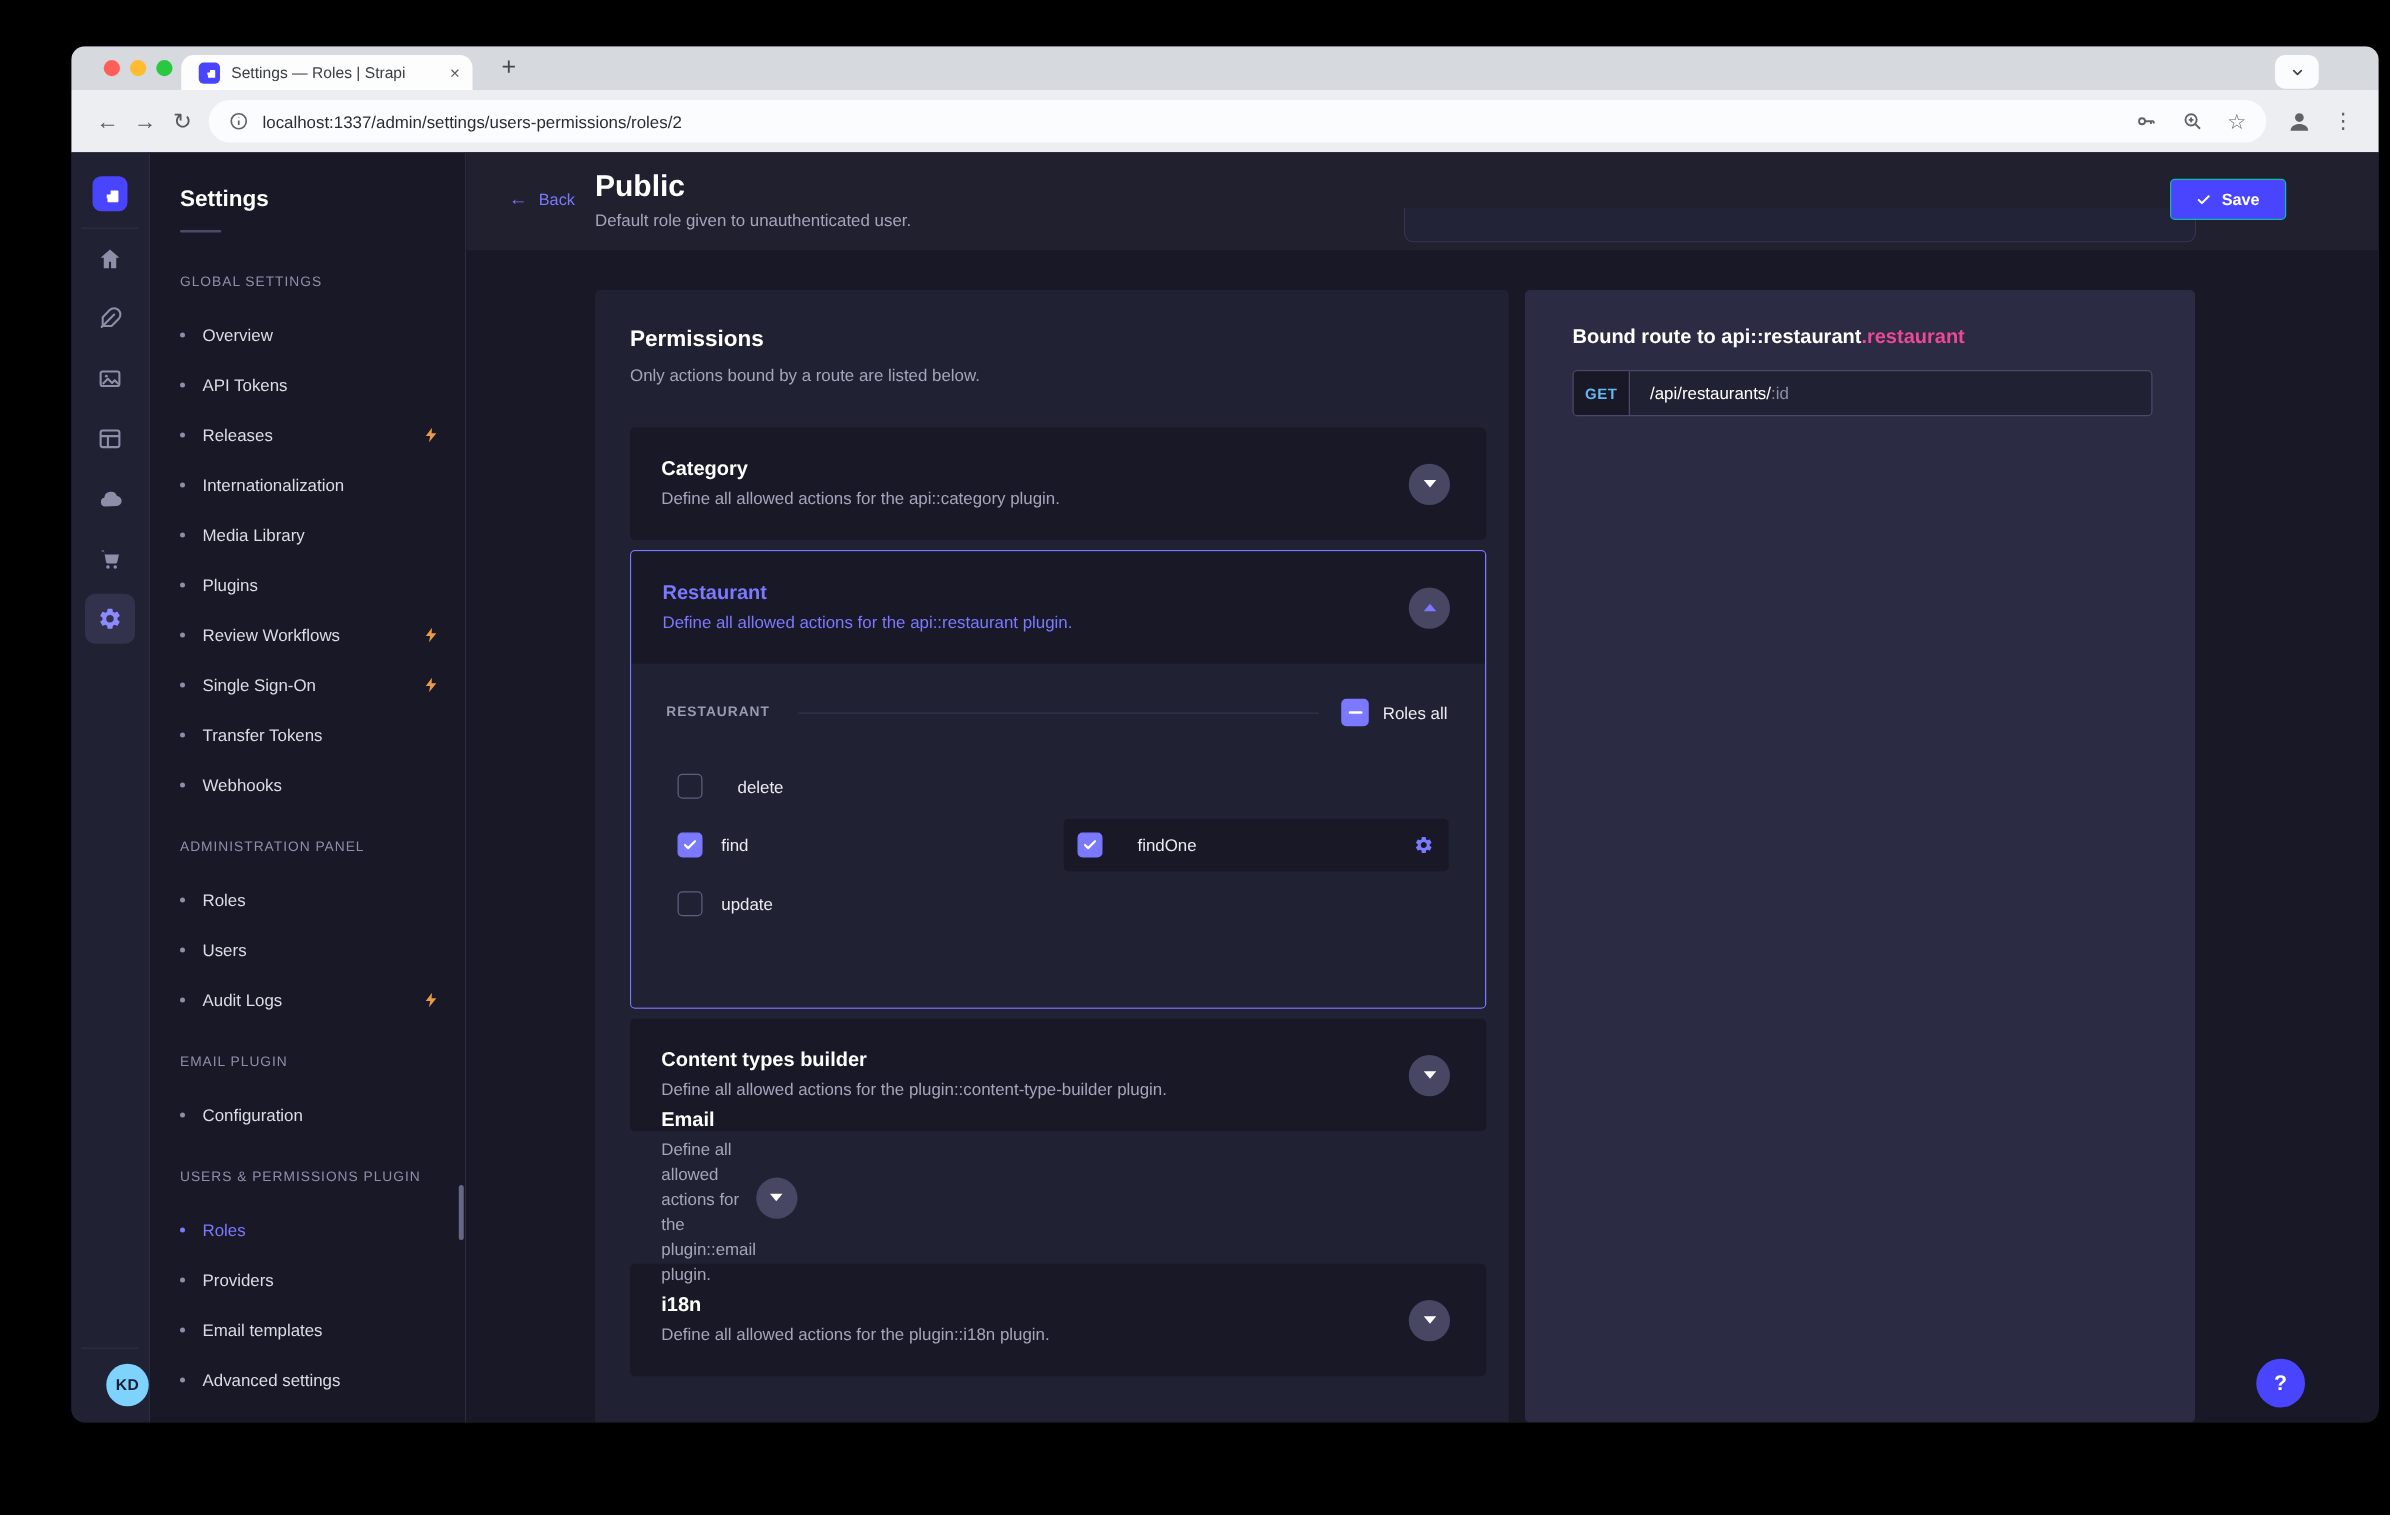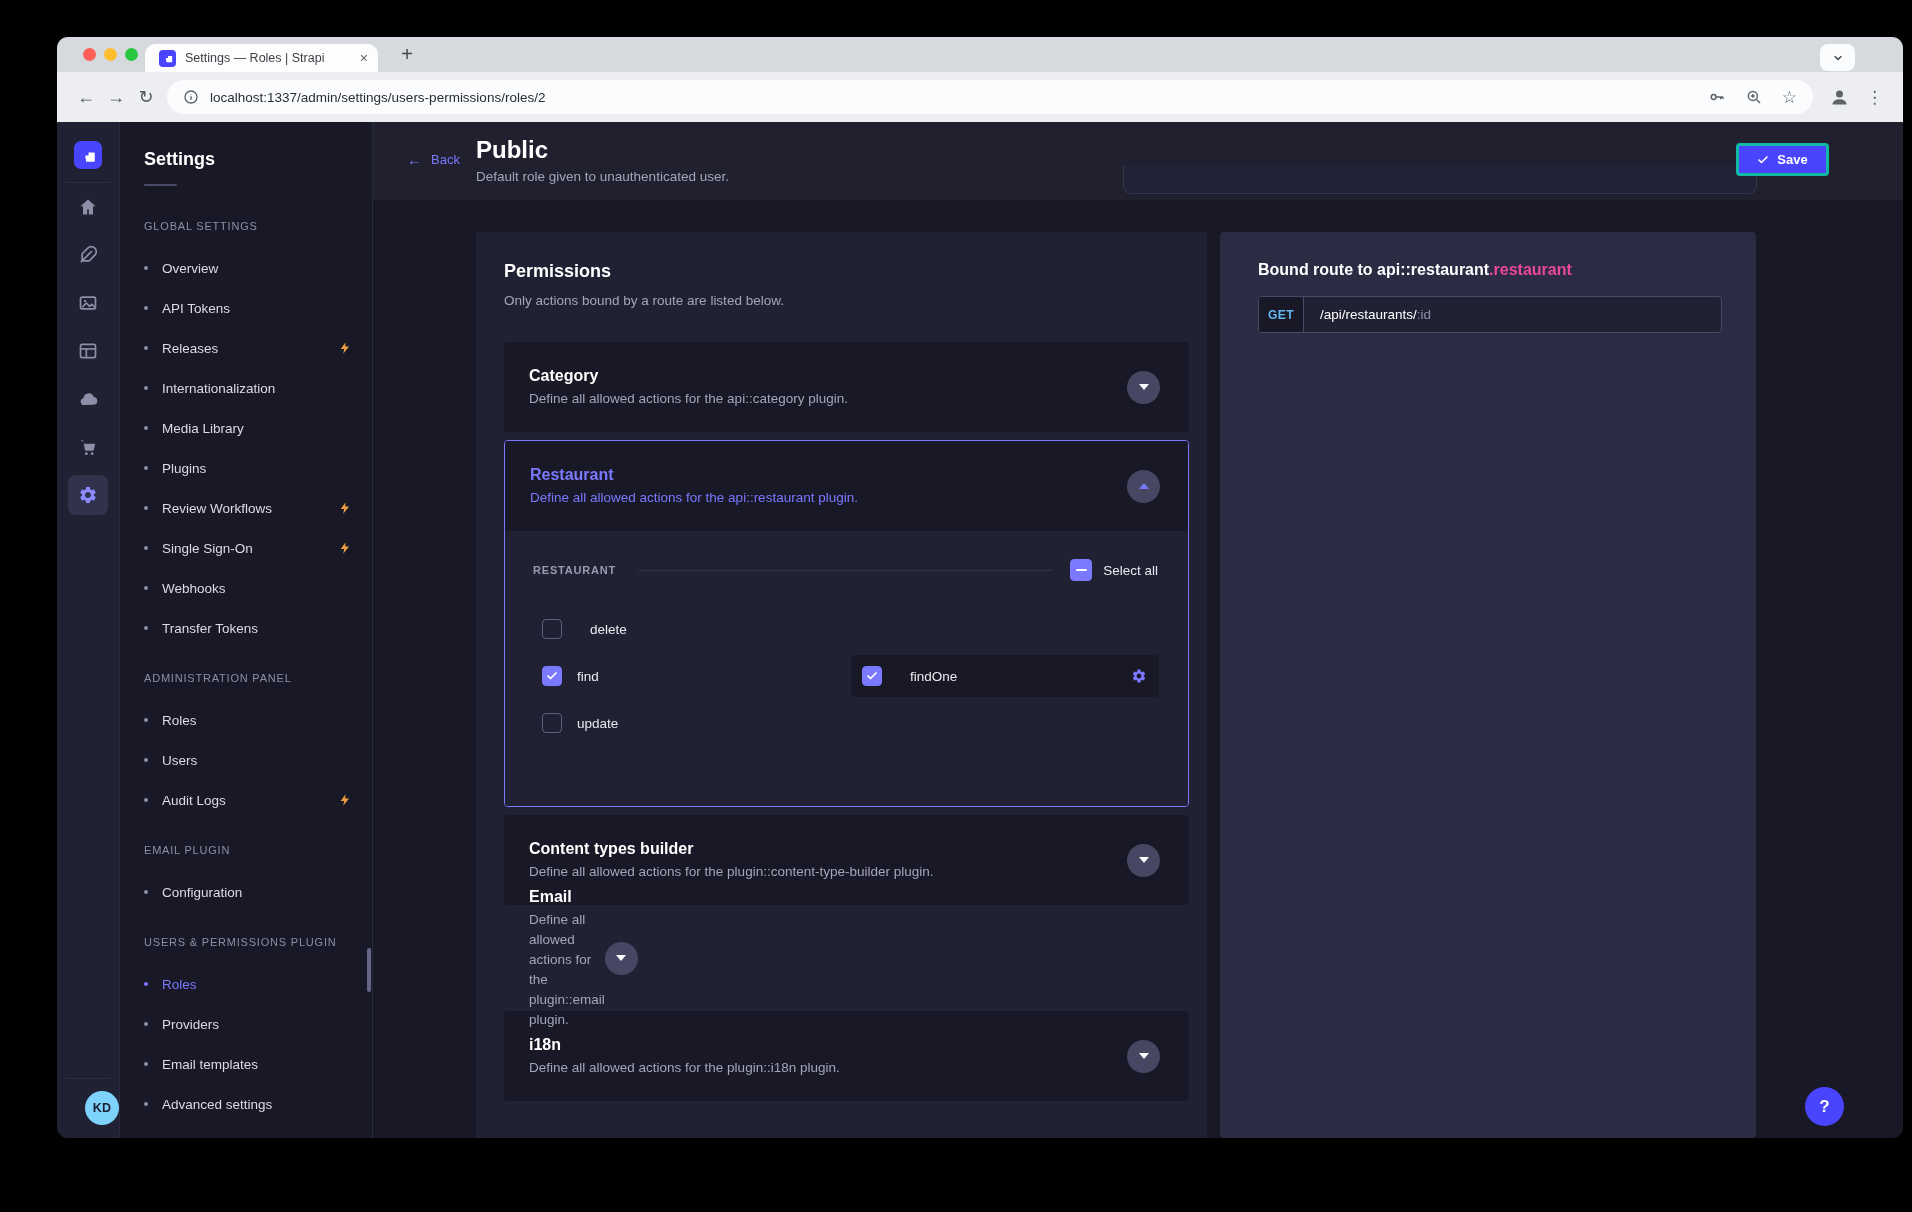--- a/index.html
+++ b/index.html
@@ -79,21 +79,21 @@
   .main-header { position:absolute; left:0; top:0; right:0; height:78px; background:#20202f; }
   .card-sliver { position:absolute; left:750px; top:44px; width:634px; height:28px;
     background:#232337; border:1px solid #34344f; border-top:none; border-radius:0 0 8px 8px; }
   .back-link { position:absolute; left:34px; top:147px; display:flex; align-items:center; gap:9px;
     color:#7b79ff; font-size:13px; cursor:pointer; }
   .back-arrow { font-size:15px; line-height:1; }
   .page-head { position:absolute; left:103px; top:14px; }
   .page-title { font-size:24px; font-weight:700; color:#fff; line-height:28px; }
   .page-subtitle { font-size:13.5px; color:#a5a5ba; margin-top:4px; line-height:18px; }
   .save-btn { position:absolute; left:1363px; top:21px; width:93px; height:33px; background:#4945ff;
-    border:3px solid #14b8a6; border-radius:4px; color:#fff; font-size:13px; font-weight:600;
+    border:1px solid #14b8a6; border-radius:4px; color:#fff; font-size:13px; font-weight:600;
     display:flex; align-items:center; justify-content:center; gap:8px; cursor:pointer; }
   .back-link { top:auto; top:0; margin-top:30px; } 
 
   .content { position:absolute; left:0; right:0; top:78px; bottom:0; }
 
   
   .panel-left { position:absolute; left:103px; top:32px; width:731px; height:906px;
     background:#212134; border-radius:4px 4px 0 0; padding:28px 18px 0 28px; }
   .panel-title { font-size:18px; font-weight:600; color:#fff; line-height:22px; }
   .panel-subtitle { font-size:13.5px; color:#a5a5ba; margin-top:10px; line-height:18px; }
@@ -322,25 +322,25 @@
         </div>
       <div class="nav-item">
           <span class="bullet"></span>
           <span class="nav-label">Single Sign-On</span>
         <svg class="bolt" width="14" height="14" viewBox="0 0 24 24" fill="#ec9b44">
             <path d="M13 2 4.5 13.5h6L9 22l10-12.5h-6.5z"></path>
           </svg>
         </div>
       <div class="nav-item">
           <span class="bullet"></span>
+          <span class="nav-label">Transfer Tokens</span>
+        </div>
+      <div class="nav-item">
+          <span class="bullet"></span>
           <span class="nav-label">Webhooks</span>
-        </div>
-      <div class="nav-item">
-          <span class="bullet"></span>
-          <span class="nav-label">Transfer Tokens</span>
         </div>
 
       <span class="nav-section-label">ADMINISTRATION PANEL</span>
       <div class="nav-item">
           <span class="bullet"></span>
           <span class="nav-label">Roles</span>
         </div>
       <div class="nav-item">
           <span class="bullet"></span>
           <span class="nav-label">Users</span>
@@ -428,21 +428,21 @@
                   </div>
               </div>
               <div class="acc-body">
                 <div class="group-row">
                   <span class="group-label">RESTAURANT</span>
                   <span class="group-line"></span>
                   <span class="select-all">
                     <span class="checkbox indeterminate">
                         <span class="indet-bar"></span>
                       </span>
-                    <span>Select all</span>
+                    <span>Roles all</span>
                   </span>
                 </div>
                 <div class="actions-grid">
                   <div class="act-row">
                     <div class="act-cell col-right">
                       <span class="checkbox"></span>
                       <span>delete</span>
                     </div>
                   </div>
                   <div class="act-row">

